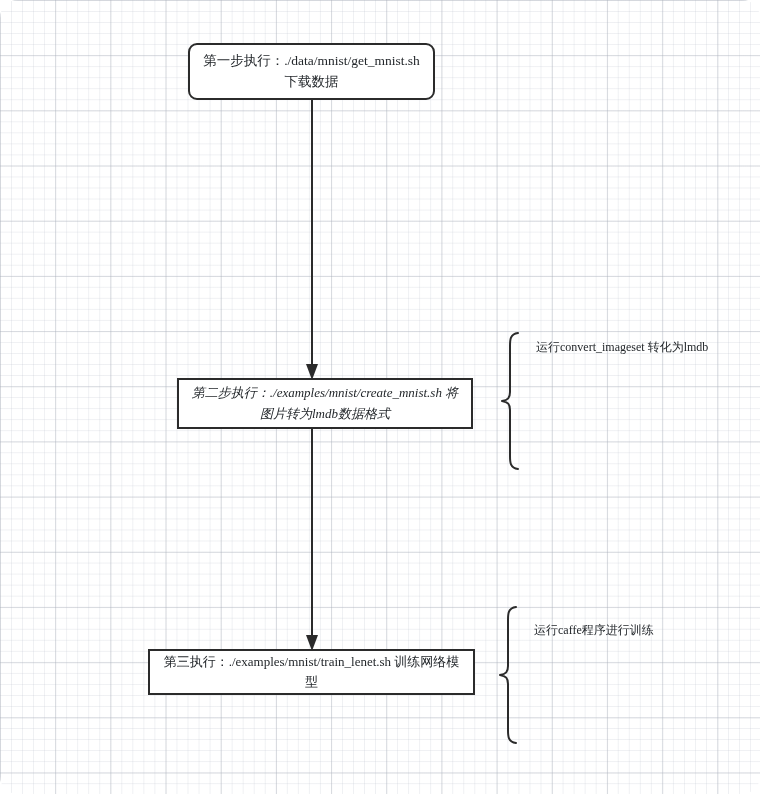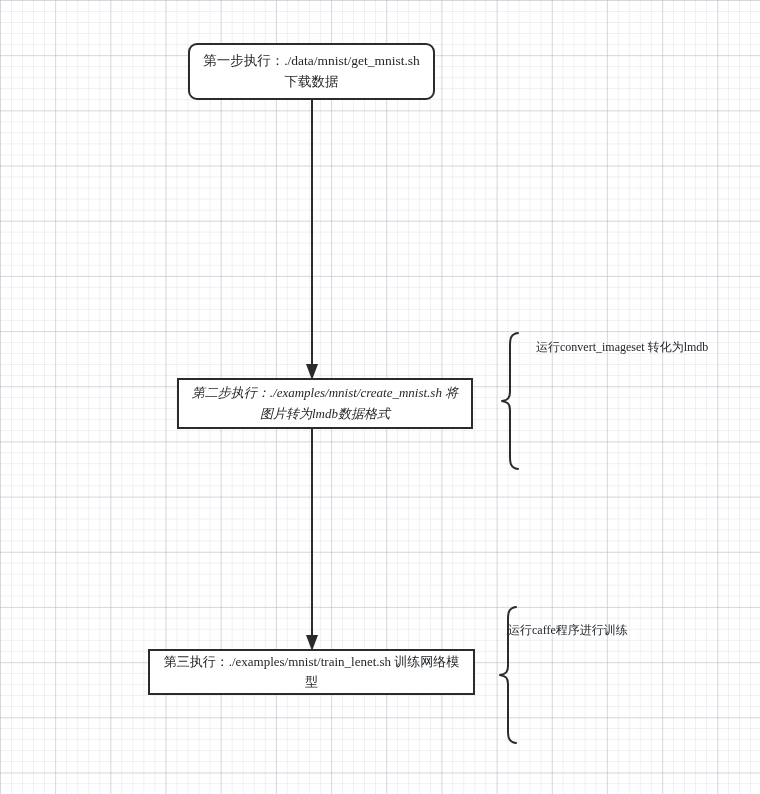--- a/index.html
+++ b/index.html
@@ -23,20 +23,21 @@
       linear-gradient(to right, rgba(170,175,185,0.38) 1px, transparent 1px),
       linear-gradient(to bottom, rgba(170,175,185,0.38) 1px, transparent 1px),
       linear-gradient(to right, rgba(200,205,214,0.30) 1px, transparent 1px),
       linear-gradient(to bottom, rgba(200,205,214,0.30) 1px, transparent 1px);
     background-size:
       55.2px 55.2px,
       55.2px 55.2px,
       11.04px 11.04px,
       11.04px 11.04px;
     background-position: 0 0, 0 0, 0 0, 0 0;
+    border-radius: 18px;
   }
 
   
   .node {
     position: absolute;
     box-sizing: border-box;
     background: #ffffff;
     border: 2px solid #2b2b2b;
     display: flex;
     align-items: center;
@@ -96,21 +97,21 @@
   
   .annotation {
     position: absolute;
     color: #23272b;
     font-size: 12px;
     line-height: 1.4;
     white-space: nowrap;
     margin-left: 8px;
   }
   #annotation-1 { left: 528px; top: 339px; }
-  #annotation-2 { left: 500px; top: 622px; }
+  #annotation-2 { left: 526px; top: 622px; }
 </style>
 </head>
 <body>
 
 <div id="canvas">
 
   <div class="node" id="node-1">
     <span class="node-text">第一步执行：./data/mnist/get_mnist.sh 下载数据</span>
   </div>
 

